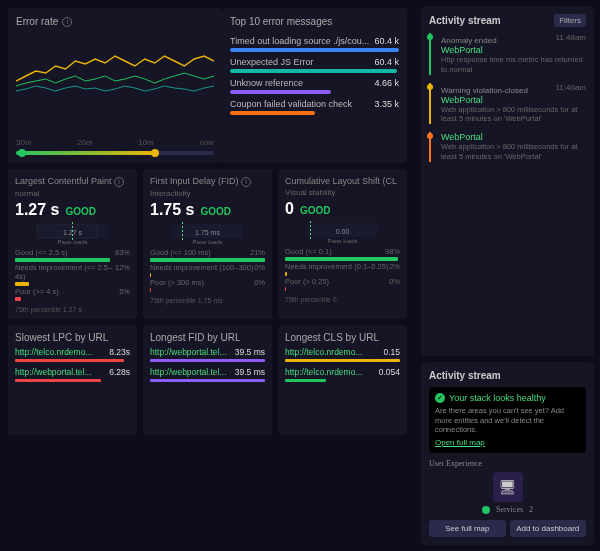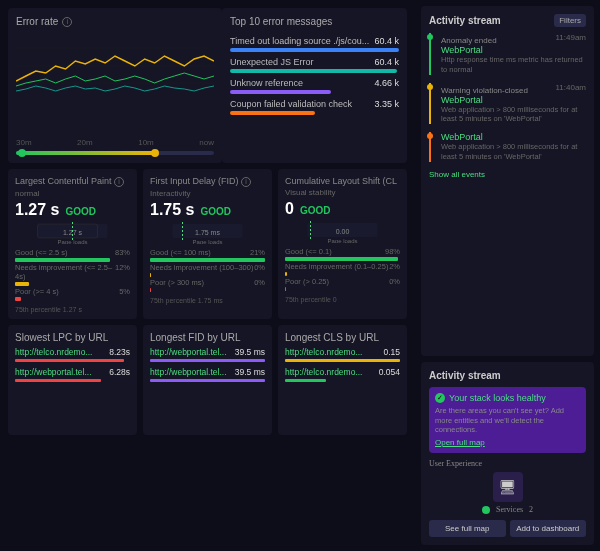--- a/index.html
+++ b/index.html
@@ -318,21 +318,21 @@
       display: block;
       text-align: left;
       margin-top: 4px;
     }
     .second-activity {
       background: #151525;
       border-radius: 4px;
       padding: 8px;
     }
     .stack-notice {
-      background: #4c1d95;
+      background: #000000;
       border-radius: 4px;
       padding: 6px;
       margin-bottom: 6px;
     }
     .stack-notice-title {
       font-size: 9px;
       color: #4ade80;
       margin-bottom: 3px;
       display: flex;
       align-items: center;
@@ -710,21 +710,20 @@
         <div class="activity-app">WebPortal</div>
         <div class="activity-desc">Web application &gt; 800 milliseconds for at least 5 minutes on 'WebPortal'</div>
       </div>
 
       <div class="activity-item orange">
         <div class="activity-dot dot-orange"></div>
         <div class="activity-app">WebPortal</div>
         <div class="activity-desc">Web application &gt; 800 milliseconds for at least 5 minutes on 'WebPortal'</div>
       </div>
 
-      <a class="show-all-link" href="#">Show all events</a>
     </div>
 
     <div class="second-activity">
       <div class="activity-header">
         <span class="activity-title">Activity stream</span>
       </div>
       <div class="stack-notice">
         <div class="stack-notice-title">
           <span class="check-icon">✓</span>
           <span>Your stack looks healthy</span>

